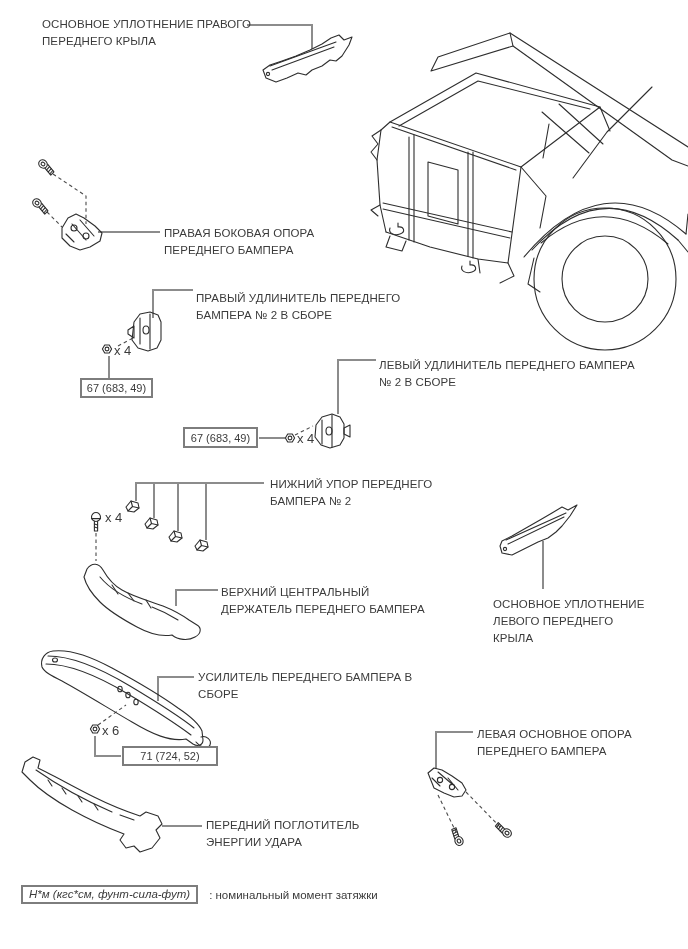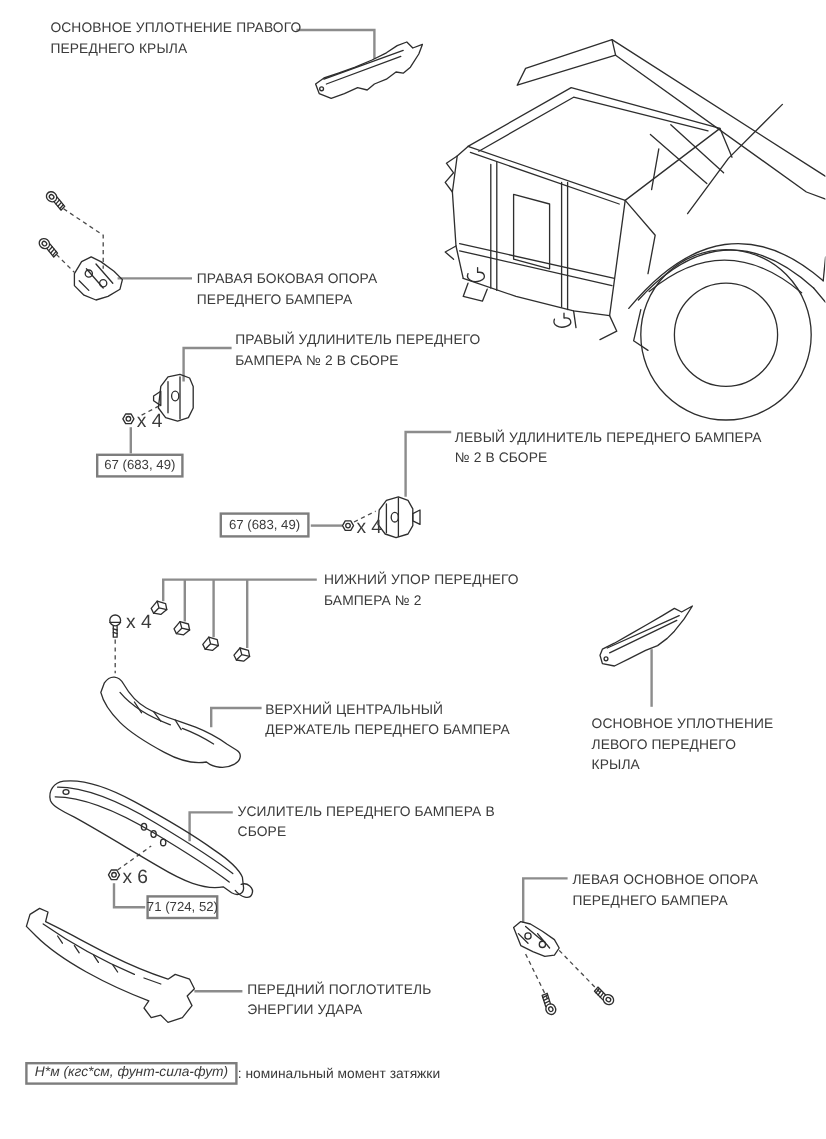--- a/index.html
+++ b/index.html
@@ -2,25 +2,25 @@
 <html><head>
 <meta charset="utf-8">
 <style>
   html,body{margin:0;padding:0;background:#ffffff;}
   .canvas{position:relative;width:688px;height:949px;background:#ffffff;
           font-family:"Liberation Sans", sans-serif;overflow:hidden;padding-left:26px;}
   svg.art{position:absolute;left:0;top:0;}
   .lbl{position:absolute;font-size:11.5px;line-height:17px;color:#3b3b3b;letter-spacing:.1px;}
   .torque{position:absolute;box-sizing:border-box;border:2px solid #7d7d7d;background:#fff;
           color:#3b3b3b;font-size:11px;display:flex;align-items:center;justify-content:center;white-space:nowrap;text-align:center;}
-  .qty{position:absolute;font-size:16px;color:#3b3b3b;white-space:nowrap;text-align:center;}
+  .qty{position:absolute;font-size:13px;color:#3b3b3b;white-space:nowrap;text-align:center;}
   .legend{position:absolute;left:21px;top:885px;display:flex;align-items:center;
           font-size:11.5px;color:#3b3b3b;white-space:nowrap;}
   .legend .unitbox{border:2px solid #7d7d7d;padding:1px 6px 2px;font-style:italic;}
-  .legend .desc{margin-left:0;text-align:center;}
+  .legend .desc{margin-left:11px;text-align:center;}
 </style>
 </head>
 <body>
 
 <div class="canvas">
 
   <svg class="art" width="688" height="949" viewBox="0 0 688 949">
     <defs>
       <g id="boltg">
         <ellipse cx="0" cy="0" rx="4.5" ry="4"></ellipse>
@@ -181,32 +181,32 @@
         <circle cx="452" cy="787" r="2.6"></circle>
         <path d="M432,778 L440,786 M438,772 L452,784 M448,778 L458,790"></path>
       </g>
       <use href="#boltg" transform="translate(507,833) rotate(213)"></use>
       <use href="#boltg" transform="translate(459,841) rotate(240)"></use>
     </g>
   </svg>
 
   <div class="lbl" style="left:42px;top:16px;width:218px;">ОСНОВНОЕ УПЛОТНЕНИЕ ПРАВОГО ПЕРЕДНЕГО КРЫЛА</div>
   <div class="lbl" style="left:164px;top:225px;width:168px;">ПРАВАЯ БОКОВАЯ ОПОРА ПЕРЕДНЕГО БАМПЕРА</div>
-  <div class="lbl" style="left:196px;top:276px;width:222px;">ПРАВЫЙ УДЛИНИТЕЛЬ ПЕРЕДНЕГО БАМПЕРА № 2 В СБОРЕ</div>
+  <div class="lbl" style="left:196px;top:290px;width:222px;">ПРАВЫЙ УДЛИНИТЕЛЬ ПЕРЕДНЕГО БАМПЕРА № 2 В СБОРЕ</div>
   <div class="lbl" style="left:379px;top:357px;width:268px;">ЛЕВЫЙ УДЛИНИТЕЛЬ ПЕРЕДНЕГО БАМПЕРА № 2 В СБОРЕ</div>
   <div class="lbl" style="left:270px;top:476px;width:168px;">НИЖНИЙ УПОР ПЕРЕДНЕГО БАМПЕРА № 2</div>
   <div class="lbl" style="left:221px;top:584px;width:218px;">ВЕРХНИЙ ЦЕНТРАЛЬНЫЙ ДЕРЖАТЕЛЬ ПЕРЕДНЕГО БАМПЕРА</div>
   <div class="lbl" style="left:198px;top:669px;width:218px;">УСИЛИТЕЛЬ ПЕРЕДНЕГО БАМПЕРА В СБОРЕ</div>
   <div class="lbl" style="left:206px;top:817px;width:162px;">ПЕРЕДНИЙ ПОГЛОТИТЕЛЬ ЭНЕРГИИ УДАРА</div>
   <div class="lbl" style="left:493px;top:596px;width:154px;">ОСНОВНОЕ УПЛОТНЕНИЕ ЛЕВОГО ПЕРЕДНЕГО КРЫЛА</div>
   <div class="lbl" style="left:477px;top:726px;width:172px;">ЛЕВАЯ ОСНОВНОЕ ОПОРА ПЕРЕДНЕГО БАМПЕРА</div>
 
   <div class="torque" style="left:80px;top:378px;width:73px;height:20px;">67 (683, 49)</div>
   <div class="torque" style="left:183px;top:427px;width:75px;height:21px;">67 (683, 49)</div>
-  <div class="torque" style="left:122px;top:746px;width:60px;height:20px;">71 (724, 52)</div>
+  <div class="torque" style="left:122px;top:746px;width:96px;height:20px;">71 (724, 52)</div>
 
   <div class="qty" style="left:114px;top:343px;">x 4</div>
   <div class="qty" style="left:297px;top:431px;">x 4</div>
   <div class="qty" style="left:105px;top:510px;">x 4</div>
   <div class="qty" style="left:102px;top:723px;">x 6</div>
 
   <div class="legend">
     <span class="unitbox">Н*м (кгс*см, фунт-сила-фут)</span>
     <span class="desc">: номинальный момент затяжки</span>
   </div>

